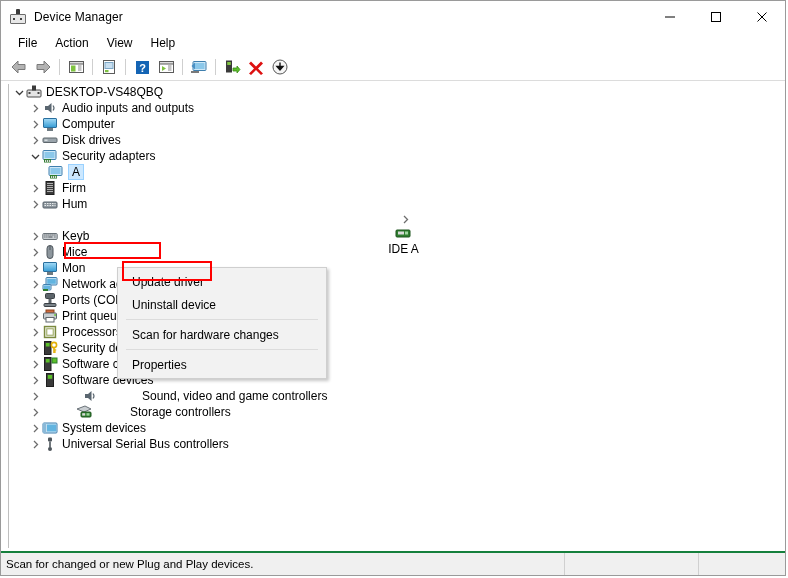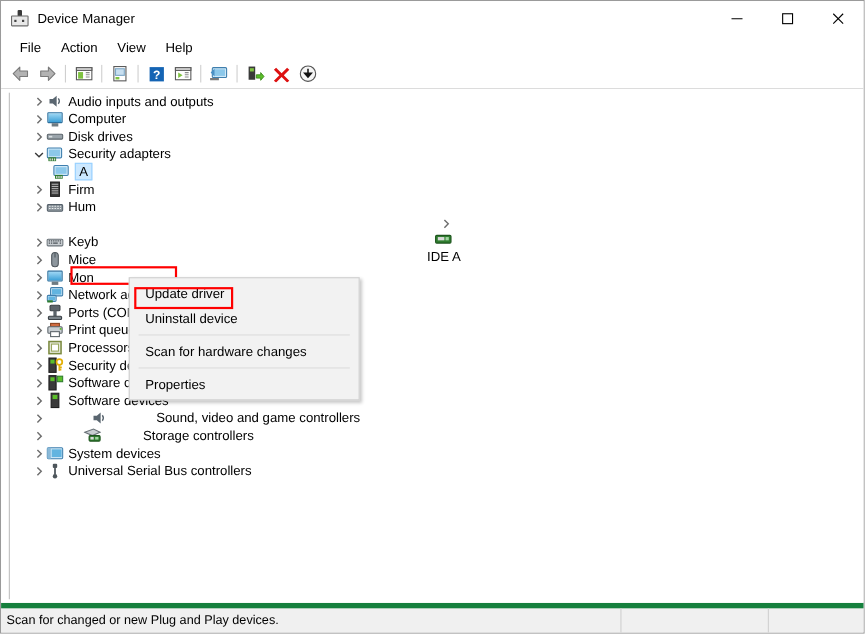--- a/index.html
+++ b/index.html
@@ -174,21 +174,21 @@
   .hl-box {
     position: absolute;
     border: 2px solid #ff0000;
     box-sizing: border-box;
     pointer-events: none;
   }
 
   
   .ctxmenu {
     position: absolute;
-    left: 116px; top: 171px;
+    left: 116px; top: 186px;
     width: 208px;
     background: #f2f2f2;
     border: 1px solid #cfcfcf;
     box-shadow: 2px 2px 3px rgba(0,0,0,0.22);
     padding: 2px 0 2px 0;
     z-index: 40;
   }
   .ctxitem {
     height: 23px;
     display: flex;
@@ -202,21 +202,21 @@
     height: 1px;
     background: #dcdcdc;
     margin: 3px 8px 3px 8px;
   }
 
   
   .statusbar {
     height: 22px;
     flex: 0 0 22px;
     background: #f0f0f0;
-    border-top: 5px solid #15803d;
+    border-top: 2px solid #15803d;
     display: flex;
     align-items: stretch;
     font-size: 11.5px;
     color: #000;
   }
   .sb-pane1 {
     flex: 0 0 558px;
     display: flex; align-items: center;
     padding-left: 5px;
     border-right: 1px solid #d0d0d0;
@@ -352,20 +352,36 @@
         <circle cx="8" cy="8" r="7" fill="#f5f5f5" stroke="#555" stroke-width="1"></circle>
         <path d="M8 3.5 L8 9.5 M5 7.5 L8 11 L11 7.5 Z" stroke="#111" stroke-width="1.4" fill="#111"></path>
       </svg>
     </div>
   </div>
 
   <div class="content">
     <div class="tree-pane">
       <div class="tree-vline"></div>
 
+      <div class="row" style="padding-left:8px;">
+        <div class="chev">
+          <svg width="9" height="9" viewBox="0 0 9 9">
+              <path d="M1 3 L4.5 6.5 L8 3" fill="none" stroke="#3c3c3c" stroke-width="1.3"></path>
+            </svg>
+        </div>
+        <div class="ic">
+          <svg width="16" height="16" viewBox="0 0 16 16">
+            <rect x="1" y="6" width="14" height="7" rx="1" fill="#e4e4e4" stroke="#4a4a4a"></rect>
+            <rect x="6" y="1.5" width="4" height="5" fill="#3a3a3a"></rect>
+            <rect x="2.5" y="8" width="2" height="2" fill="#444"></rect>
+            <rect x="11.5" y="8" width="2" height="2" fill="#444"></rect>
+          </svg>
+        </div>
+        <div class="lbl">DESKTOP-VS48QBQ</div>
+      </div>
 
       <div class="row" style="padding-left:24px;">
         <div class="chev">
           <svg width="9" height="9" viewBox="0 0 9 9">
               <path d="M3 1 L6.5 4.5 L3 8" fill="none" stroke="#6d6d6d" stroke-width="1.3"></path>
             </svg>
         </div>
         <div class="ic">
           <svg width="16" height="16" viewBox="0 0 16 16">
             <path d="M3 6 L6 6 L9.5 3 L9.5 13 L6 10 L3 10 Z" fill="#5a6670"></path>

